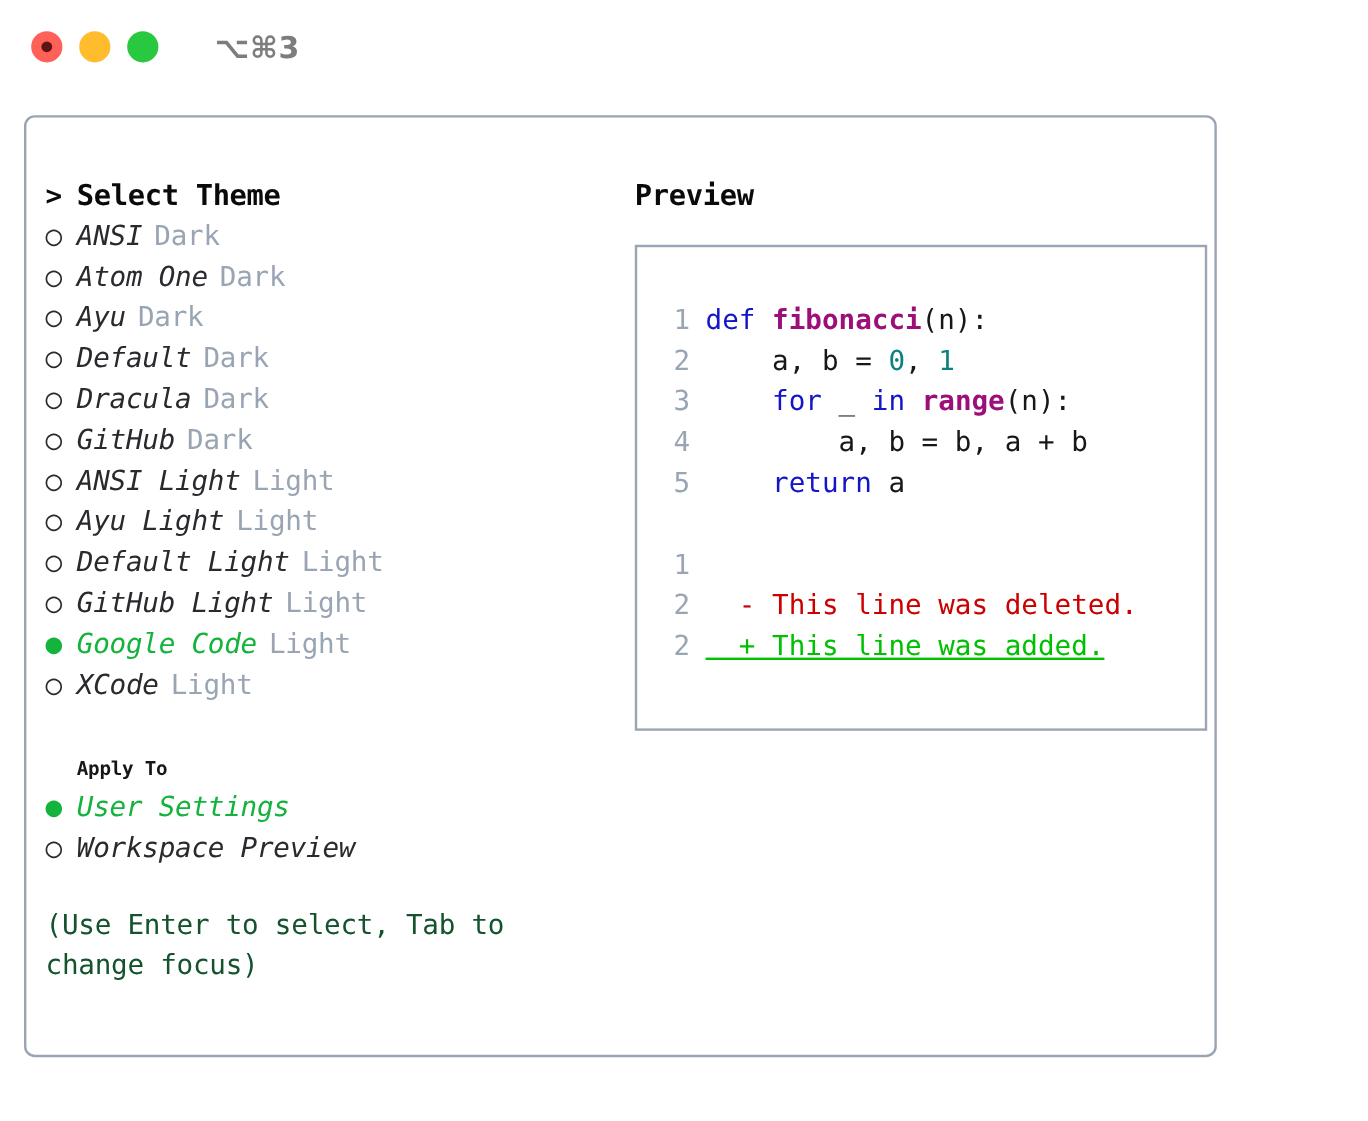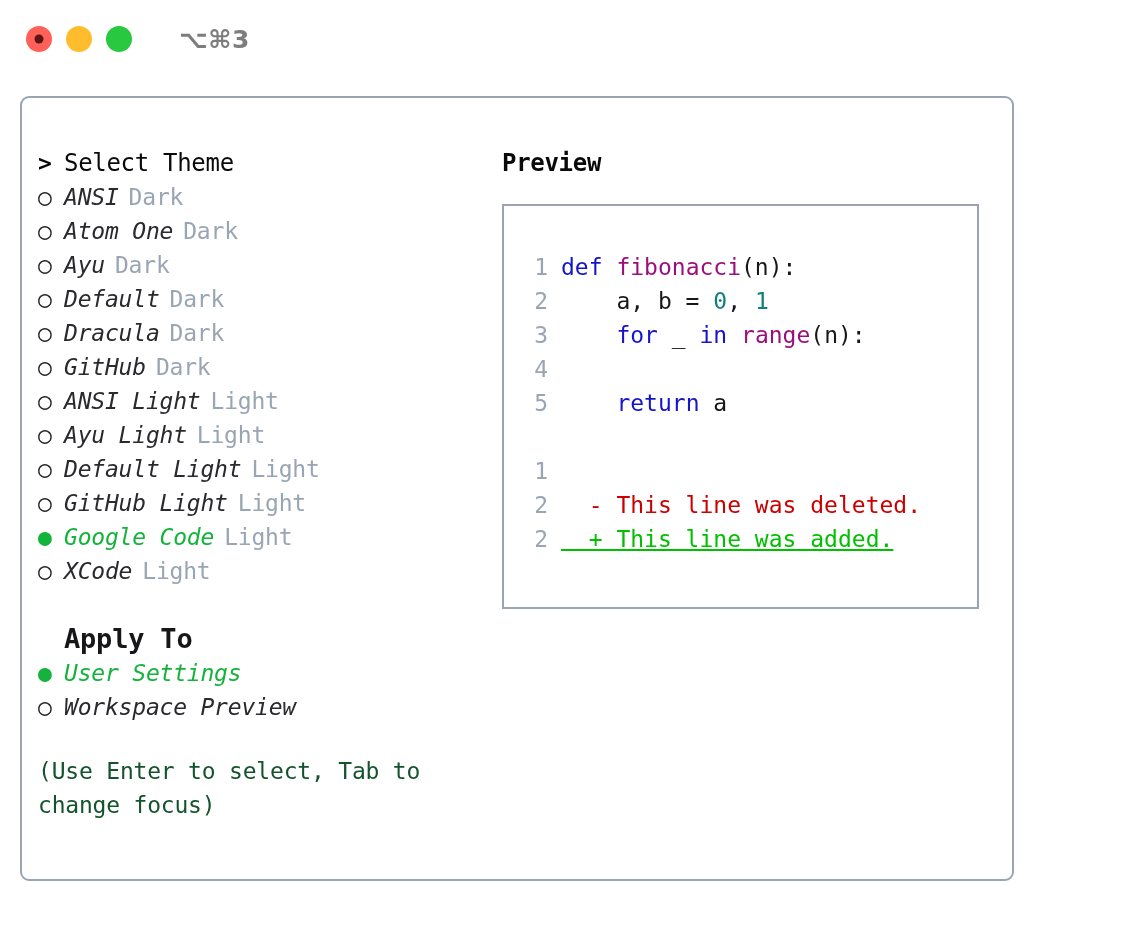--- a/index.html
+++ b/index.html
@@ -112,61 +112,61 @@
     line-height: 34px;
     color: #1d1d1f;
   }
   .marker.dot-filled { color: #14b33c; }
   .marker.dot-empty  { color: #2a2a2e; }
   .marker.caret      { color: #0a0a0a; font-weight: 700; }
   .marker.blank      { color: transparent; }
 
   .row-title {
     font-size: 24px;
-    font-weight: 400;
+    font-weight: 700;
     color: #0a0a0a;
     letter-spacing: -0.3px;
   }
 
   .label {
     color: #2a2a2e;
     letter-spacing: -0.2px;
     font-style: italic;
   }
   .label.selected { color: #14b33c; }
 
   .badge {
     color: #9aa5b4;
     margin-left: 10px;
     letter-spacing: -0.2px;
     text-align: right;
   }
 
   .section-head {
-    font-size: 27px;
+    font-size: 16px;
     font-weight: 600;
     color: #17171a;
     letter-spacing: -0.2px;
   }
 
   .spacer-row { height: 34px; }
 
   .hint {
     margin-top: 30px;
     font-size: 23px;
     line-height: 34px;
     color: #14532d;
     width: 400px;
     letter-spacing: -0.2px;
   }
 
   
   .right-col {
     position: absolute;
-    left: 480px;
+    left: 507px;
     top: 48px;
     width: 490px;
   }
 
   .preview-title {
     font-size: 24px;
     font-weight: 700;
     color: #0a0a0a;
     line-height: 34px;
     letter-spacing: -0.3px;
@@ -197,21 +197,21 @@
     flex: 0 0 26px;
     text-align: right;
     color: #9aa5b4;
     margin-right: 13px;
     letter-spacing: -0.2px;
   }
 
   .code-blank { height: 34px; }
 
   .tok-kw    { color: #1414c8; }
-  .tok-fn    { color: #9c0f7a; }
+  .tok-fn    { color: #9c0f7a; font-weight: bold; }
   .tok-num   { color: #0e8080; }
   .tok-plain { color: #17171a; }
   .tok-punct { color: #17171a; }
 
   .diff-ctx { color: #7c7c82; }
   .diff-del { color: #cc0000; }
   .diff-add { color: #00c000; text-decoration: underline; }
 </style>
 </head>
 <body>
@@ -268,21 +268,21 @@
       </div>
 
       <div class="right-col">
         <div class="preview-title">Preview</div>
 
         <div class="preview-box">
           <div id="code-block">
               <div class="code-line"><span class="lineno">1</span><span><span class="tok-kw">def </span><span class="tok-fn">fibonacci</span><span class="tok-punct">(n):</span></span></div>
               <div class="code-line"><span class="lineno">2</span><span><span class="tok-plain">    a, b = </span><span class="tok-num">0</span><span class="tok-plain">, </span><span class="tok-num">1</span></span></div>
               <div class="code-line"><span class="lineno">3</span><span><span class="tok-plain">    </span><span class="tok-kw">for</span><span class="tok-plain"> _ </span><span class="tok-kw">in</span><span class="tok-plain"> </span><span class="tok-fn">range</span><span class="tok-punct">(n):</span></span></div>
-              <div class="code-line"><span class="lineno">4</span></div>
+              <div class="code-line"><span class="lineno">4</span><span><span class="tok-plain">        a, b = b, a + b</span></span></div>
               <div class="code-line"><span class="lineno">5</span><span><span class="tok-plain">    </span><span class="tok-kw">return</span><span class="tok-plain"> a</span></span></div>
             </div>
           <div class="code-blank"></div>
           <div id="diff-block">
               <div class="code-line"><span class="lineno">1</span></div>
               <div class="code-line"><span class="lineno">2</span><span class="diff-del">  - This line was deleted.</span></div>
               <div class="code-line"><span class="lineno">2</span><span class="diff-add">  + This line was added.</span></div>
             </div>
         </div>
       </div>

